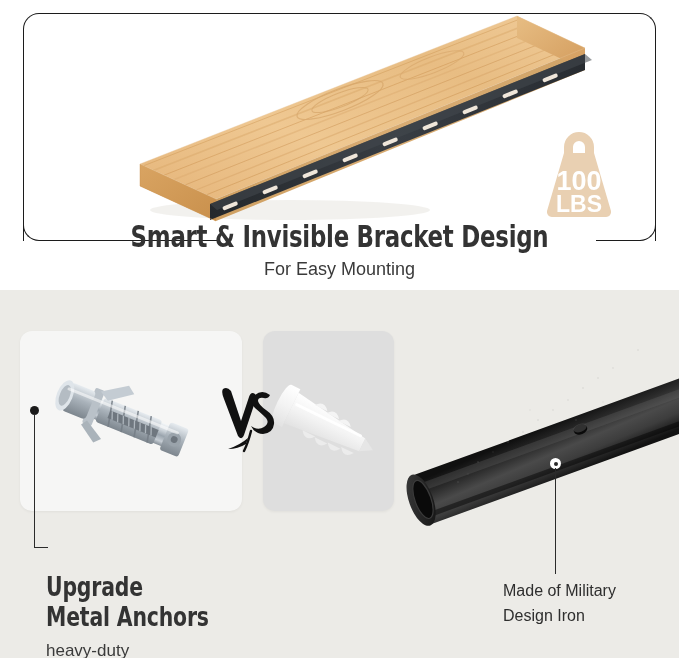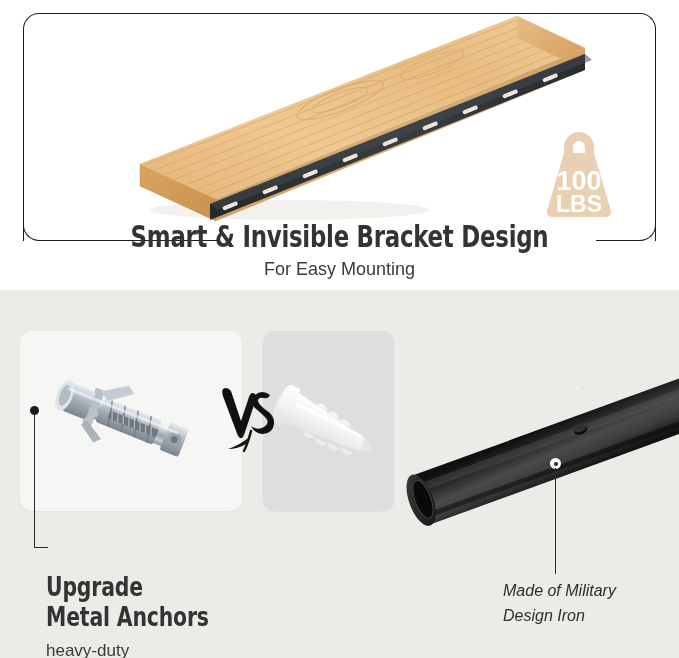--- a/index.html
+++ b/index.html
@@ -215,21 +215,20 @@
     color: #3a3a3a;
     line-height: 22px;
   }
   #right-text {
     position: absolute;
     left: 503px; top: 578px;
     width: 170px;
     font-size: 16px;
     line-height: 25px;
     color: #2e2e2e;
-    font-style: italic;
   }
 </style>
 </head>
 <body>
 
 <div id="page">
 
   <div id="top-panel">
 
     <div class="frame-seg" id="frame-main"></div>

